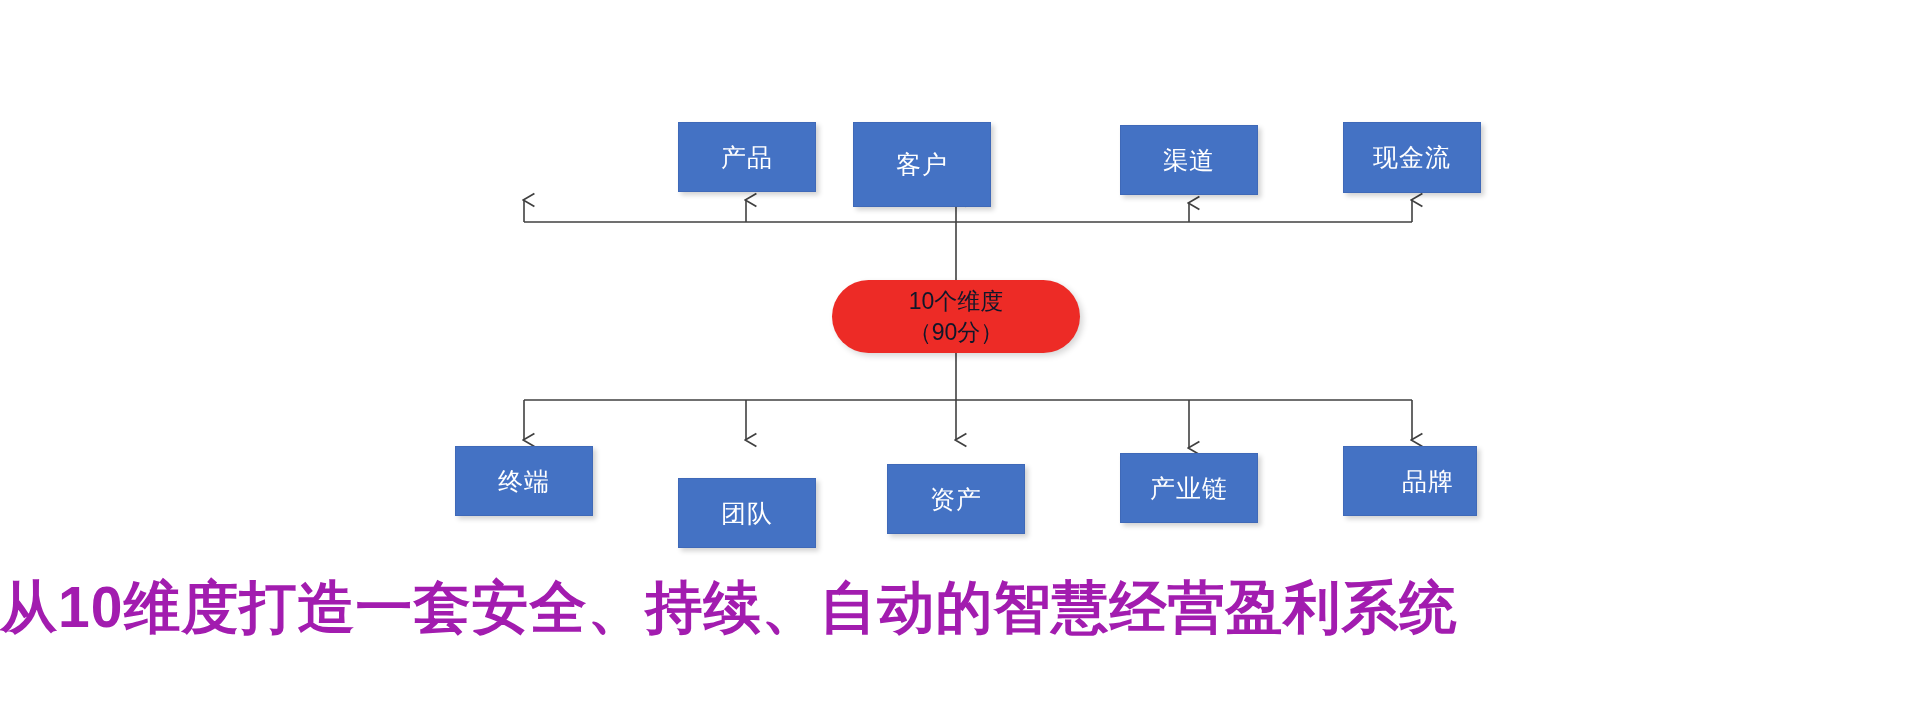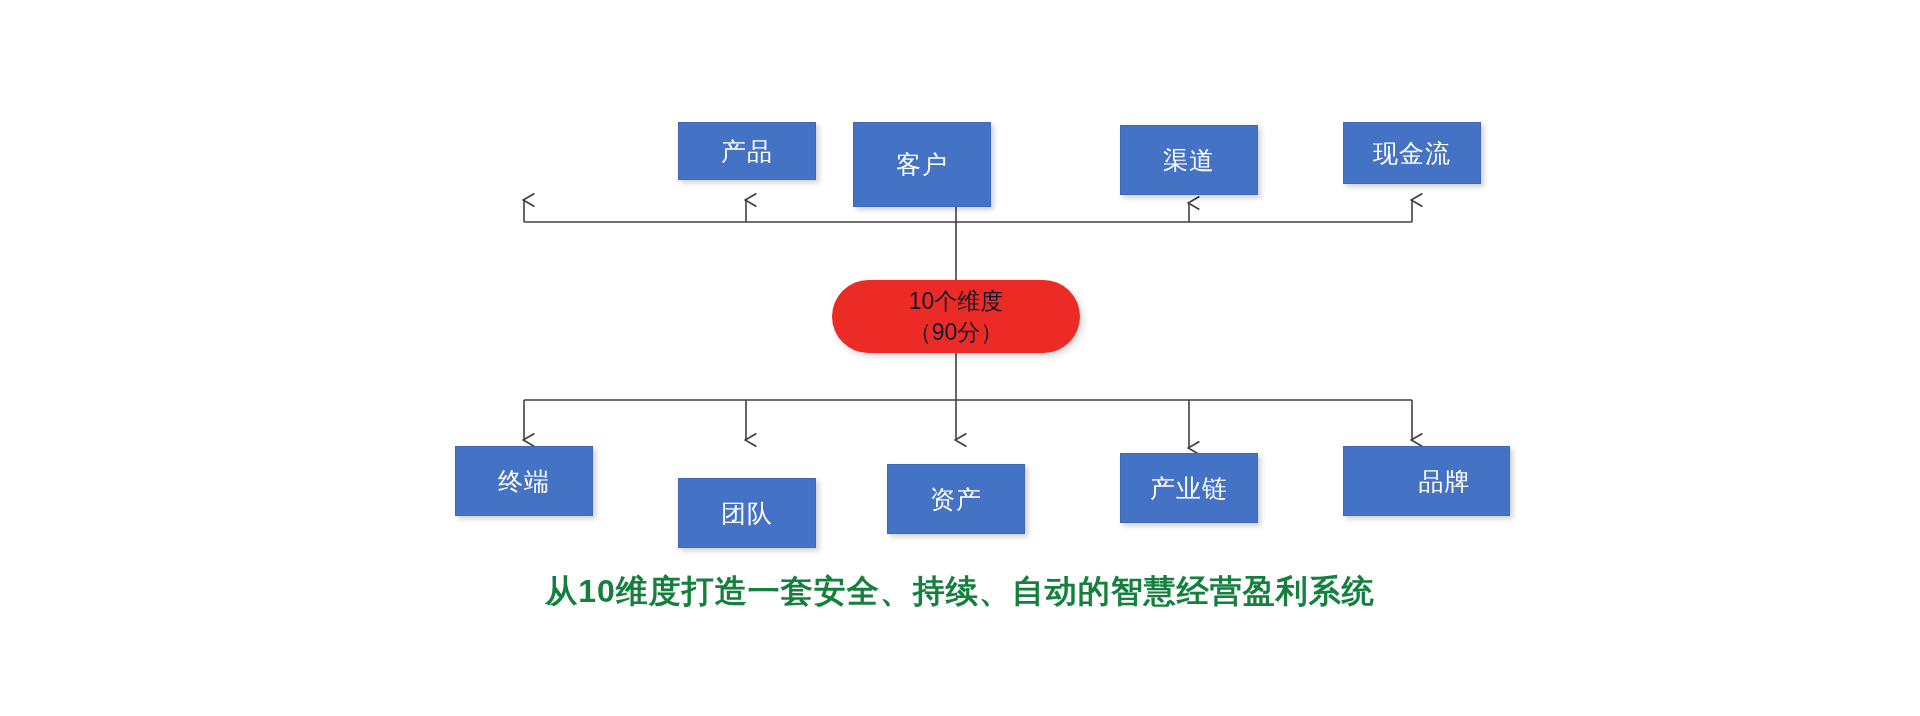--- a/index.html
+++ b/index.html
@@ -63,24 +63,23 @@
     white-space: nowrap;
     box-shadow: 3px 3px 6px rgba(0,0,0,0.16);
     z-index: 3;
   }
   .hub-line {
     display: block;
   }
   
   .caption {
     position: absolute;
-    text-align: center;
-    color: #15803d;
+    color: #a21caf;
     font-weight: bold;
-    font-size: 32px;
+    font-size: 57px;
     letter-spacing: 1px;
     white-space: nowrap;
     z-index: 3;
   }
 </style>
 </head>
 <body>
 
 <div id="canvas">
 
@@ -112,33 +111,33 @@
 
       <path d="M524,400 L524,440" marker-end="url(#arrDown)"></path>
       <path d="M746,400 L746,440" marker-end="url(#arrDown)"></path>
       <path d="M956,400 L956,440" marker-end="url(#arrDown)"></path>
       <path d="M1189,400 L1189,448" marker-end="url(#arrDown)"></path>
       <path d="M1412,400 L1412,440" marker-end="url(#arrDown)"></path>
     </g>
   </svg>
 
 
-  <div class="node" style="left:678px; top:122px; width:138px; height:58px;">
+  <div class="node" style="left:678px; top:122px; width:138px; height:70px;">
     <span class="node-label">产品</span>
   </div>
 
   <div class="node" style="left:853px; top:122px; width:138px; height:85px;">
     <span class="node-label">客户</span>
   </div>
 
   <div class="node" style="left:1120px; top:125px; width:138px; height:70px;">
     <span class="node-label">渠道</span>
   </div>
 
-  <div class="node" style="left:1343px; top:122px; width:138px; height:62px;">
+  <div class="node" style="left:1343px; top:122px; width:138px; height:71px;">
     <span class="node-label">现金流</span>
   </div>
 
   <div class="hub" style="left:832px; top:280px; width:248px; height:73px;">
     <span class="hub-line">10个维度</span>
     <span class="hub-line">（90分）</span>
   </div>
 
   <div class="node" style="left:455px; top:446px; width:138px; height:70px;">
     <span class="node-label">终端</span>
@@ -149,21 +148,21 @@
   </div>
 
   <div class="node" style="left:887px; top:464px; width:138px; height:70px;">
     <span class="node-label">资产</span>
   </div>
 
   <div class="node" style="left:1120px; top:453px; width:138px; height:70px;">
     <span class="node-label">产业链</span>
   </div>
 
-  <div class="node" style="left:1343px; top:446px; width:167px; height:70px;padding-left:36px;">
+  <div class="node" style="left:1343px; top:446px; width:134px; height:70px;padding-left:36px;">
     <span class="node-label">品牌</span>
   </div>
 
   <div class="caption" style="left:0px; top:570px; width:1920px;">
     <span>从10维度打造一套安全、持续、自动的智慧经营盈利系统</span>
   </div>
 
 </div>
 
 </body></html>

